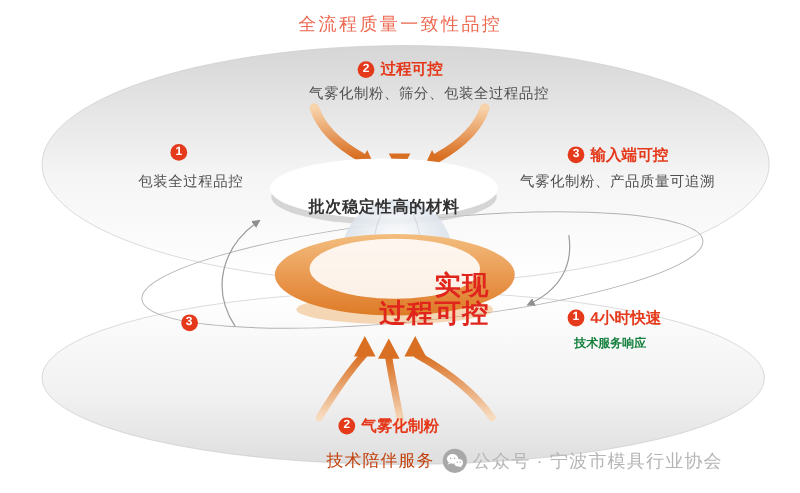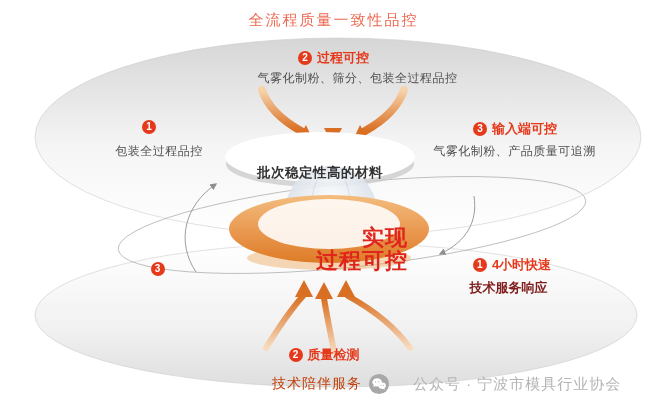--- a/index.html
+++ b/index.html
@@ -6,23 +6,23 @@
   body{font-family:"Liberation Sans","DejaVu Sans",sans-serif;}
   #stage{position:relative;width:667px;height:411px;background:#fff;overflow:hidden;}
   .abs{position:absolute;}
   #bg-svg{position:absolute;left:0;top:0;}
   .title{left:0;right:0;top:11px;text-align:center;font-size:15px;letter-spacing:2px;color:#ed6a52;font-weight:500;}
   .label-row{display:flex;align-items:center;justify-content:center;gap:5px;font-weight:bold;color:#e5391b;font-size:13px;white-space:nowrap;}
   .badge{flex:0 0 auto;width:14px;height:14px;border-radius:50%;background:#e5391b;color:#fff;font-size:10px;line-height:14px;display:flex;align-items:center;justify-content:center;font-weight:bold;}
   .desc{color:#4f4f4f;font-size:12px;text-align:center;white-space:nowrap;letter-spacing:0.5px;}
   .result-text{text-align:center;font-weight:bold;color:#333;font-size:13.5px;letter-spacing:0.5px;}
   .core-text{text-align:right;font-weight:bold;color:#e0261c;font-size:22px;line-height:23px;letter-spacing:1px;margin-top:30px;}
-  .bold-red{font-weight:bold;color:#7f1d1d;font-size:13px;text-align:center;white-space:nowrap;}
+  .bold-red{font-weight:bold;color:#15803d;font-size:10px;text-align:center;white-space:nowrap;}
   .caption{font-size:14px;color:#c2410c;letter-spacing:1px;white-space:nowrap;}
-  .watermark{display:flex;align-items:center;gap:23px;}
+  .watermark{display:flex;align-items:center;gap:4px;}
   .watermark-text{font-size:15px;color:#b5b5b5;letter-spacing:1px;white-space:nowrap;}
 </style>
 </head>
 <body>
 
 <div id="stage">
 
   <svg id="bg-svg" width="667" height="411" viewBox="0 0 667 411">
     <defs>
       <linearGradient id="topEllipseGrad" x1="0" y1="0" x2="0" y2="1">
@@ -139,21 +139,21 @@
   </div>
 
   <div class="abs label-row" style="left:452px;width:120px;top:256px;">
     <span class="badge">1</span>
     <span>4小时快速</span>
   </div>
   <div class="abs bold-red" style="left:446px;width:125px;top:279px;">技术服务响应</div>
 
   <div class="abs label-row" style="left:264px;width:120px;top:346px;">
     <span class="badge">2</span>
-    <span>质量检测</span>
+    <span>气雾化制粉</span>
   </div>
 
   <div class="abs caption" style="left:272px;top:375px;">技术陪伴服务</div>
 
   <div class="abs watermark" style="left:368px;top:373px;">
     <svg width="22" height="22" viewBox="0 0 24 24">
       <circle cx="12" cy="12" r="11" fill="#a8a8a8"></circle>
       <ellipse cx="10" cy="10.2" rx="5.2" ry="4.4" fill="#fff"></ellipse>
       <path d="M6.5 13.5 L5.3 15.6 L8.2 14.3 z" fill="#fff"></path>
       <ellipse cx="15.5" cy="13.8" rx="4" ry="3.4" fill="#fff"></ellipse>

